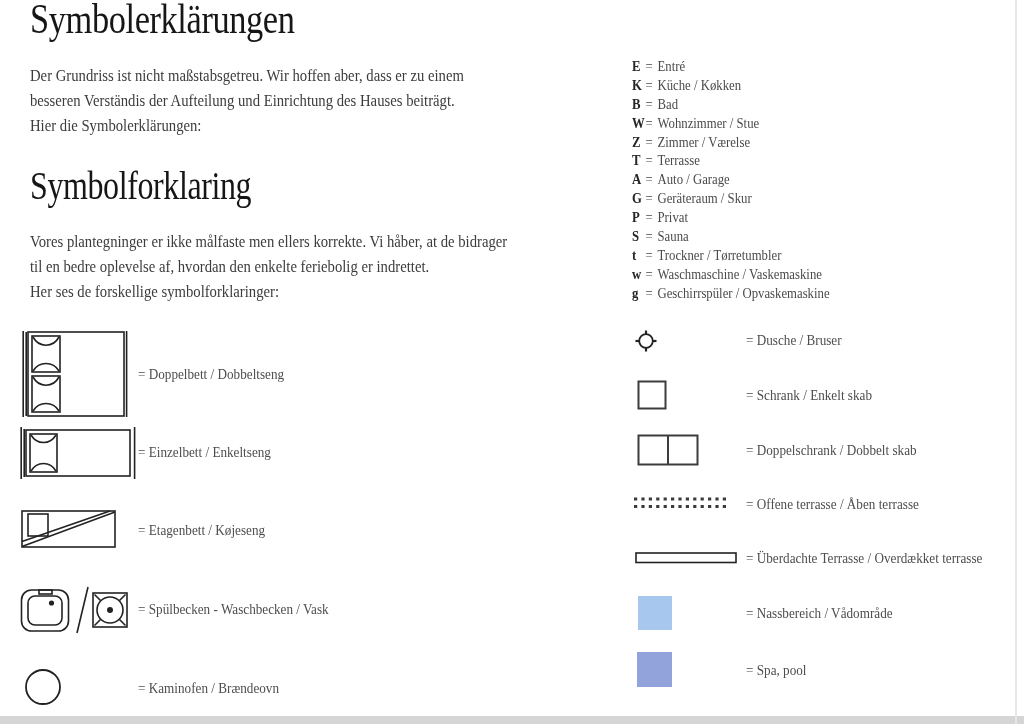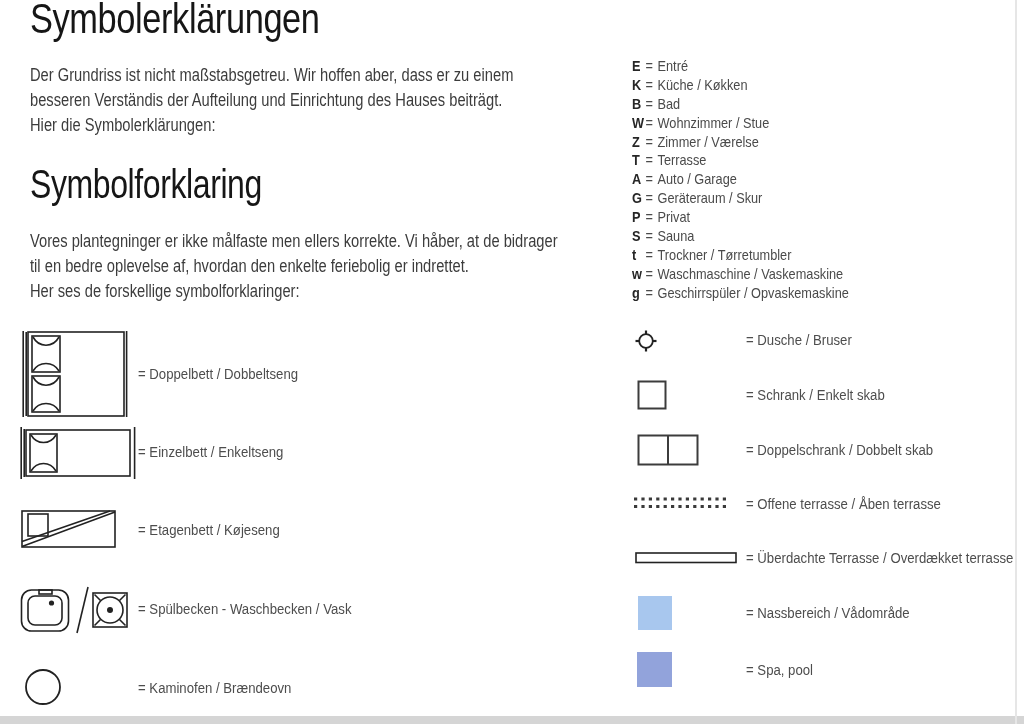--- a/index.html
+++ b/index.html
@@ -1,18 +1,18 @@
 <!DOCTYPE html>
 <html><head>
 <meta charset="utf-8">
 <style>
   html,body{margin:0;padding:0;background:#9a9a9a;}
   .page{
     position:relative;width:1024px;height:724px;background:#ffffff;
-    font-family:Liberation Sans, sans-serif;overflow:hidden;
+    font-family:Liberation Serif, serif;overflow:hidden;
   }
   .cond{transform:scaleX(0.84);transform-origin:0 0;}
   .h1{
     position:absolute;left:30px;top:-6px;margin:0;
     font-size:43px;font-weight:500;color:#161616;letter-spacing:-0.5px;
     transform:scaleX(0.8);transform-origin:0 0;white-space:nowrap;
   }
   .h2{
     position:absolute;left:30px;top:162px;margin:0;
     font-size:40px;font-weight:500;color:#161616;letter-spacing:-0.5px;

